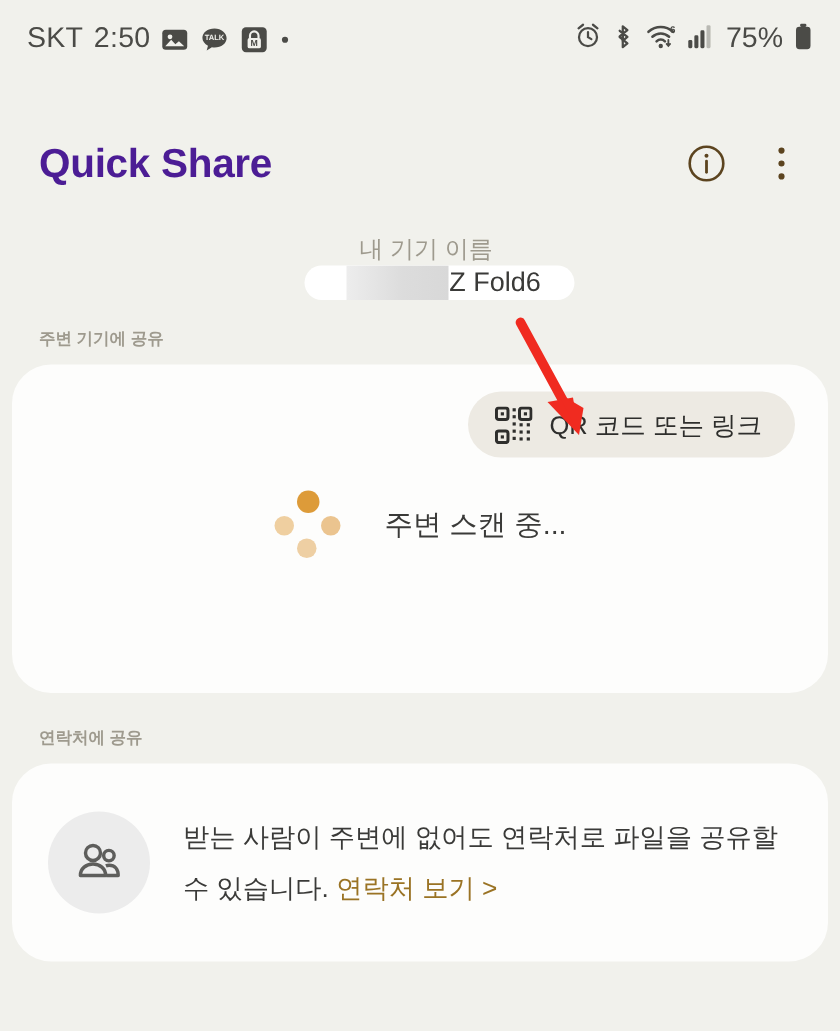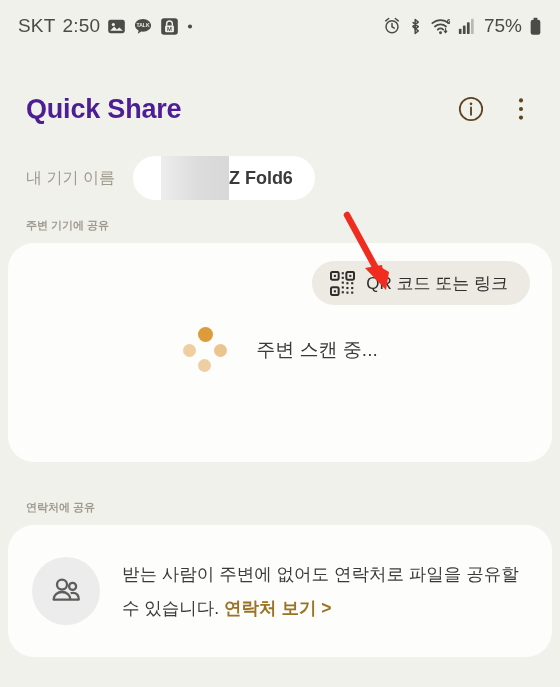--- a/index.html
+++ b/index.html
@@ -33,21 +33,21 @@
     gap: 7px;
   }
   .status-carrier {
     font-size: 19px;
     letter-spacing: .2px;
     color: #4B4B47;
     white-space: nowrap;
   }
   .status-right {
     display: flex;
-    align-items: center;
+    align-items: flex-start;
     gap: 7px;
   }
   .status-battery-text {
     font-size: 19px;
     color: #4B4B47;
     margin-left: 2px;
   }
   .sicon { display: block; }
 
   
@@ -80,20 +80,21 @@
     cursor: pointer;
   }
 
   
   .device-row {
     display: flex;
     align-items: center;
     padding: 0 0 0 26px;
     margin-top: 16px;
     height: 44px;
+    flex-direction: column;
   }
   .device-label {
     font-size: 16px;
     color: #9E9A8E;
     margin-right: 18px;
     white-space: nowrap;
   }
   .device-chip {
     background: #FFFFFF;
     border-radius: 22px;
@@ -109,39 +110,39 @@
   .redaction {
     position: absolute;
     left: 28px;
     top: 0;
     width: 68px;
     height: 44px;
     background: linear-gradient(90deg,#EDEDED 0%, #DCDCDC 55%, #D8D8D8 100%);
   }
   .device-name {
     font-size: 18px;
-    font-weight: bold;
+    font-weight: normal;
     color: #3A3A38;
     margin-left: 96px;
     position: relative;
     z-index: 2;
     white-space: nowrap;
   }
 
   
   .section-label {
     font-size: 11px;
     font-weight: bold;
     color: #9E9A8E;
     padding-left: 26px;
     margin-top: 18px;
     margin-bottom: 10px;
   }
   .section-label.contacts {
-    margin-top: 38px;
+    margin-top: 22px;
   }
 
   
   .card {
     background: #FDFDFC;
     border-radius: 26px;
     margin: 0 8px;
     box-sizing: border-box;
   }
   .nearby-card {
@@ -240,21 +241,21 @@
     justify-content: center;
     flex: 0 0 auto;
   }
   .contacts-text {
     font-size: 17.5px;
     line-height: 34px;
     color: #3A3A38;
   }
   .contacts-link {
     color: #9A7324;
-    font-weight: bold;
+    font-weight: normal;
     cursor: pointer;
     white-space: nowrap;
   }
 
   
   .annotation {
     position: absolute;
     left: 0;
     top: 0;
     width: 560px;

